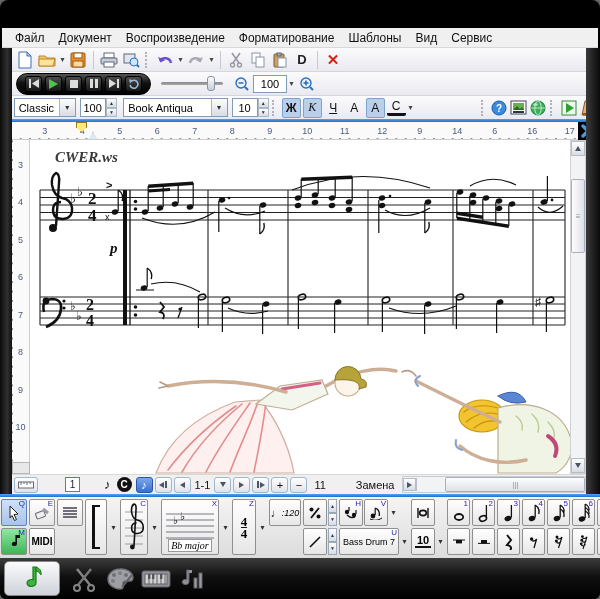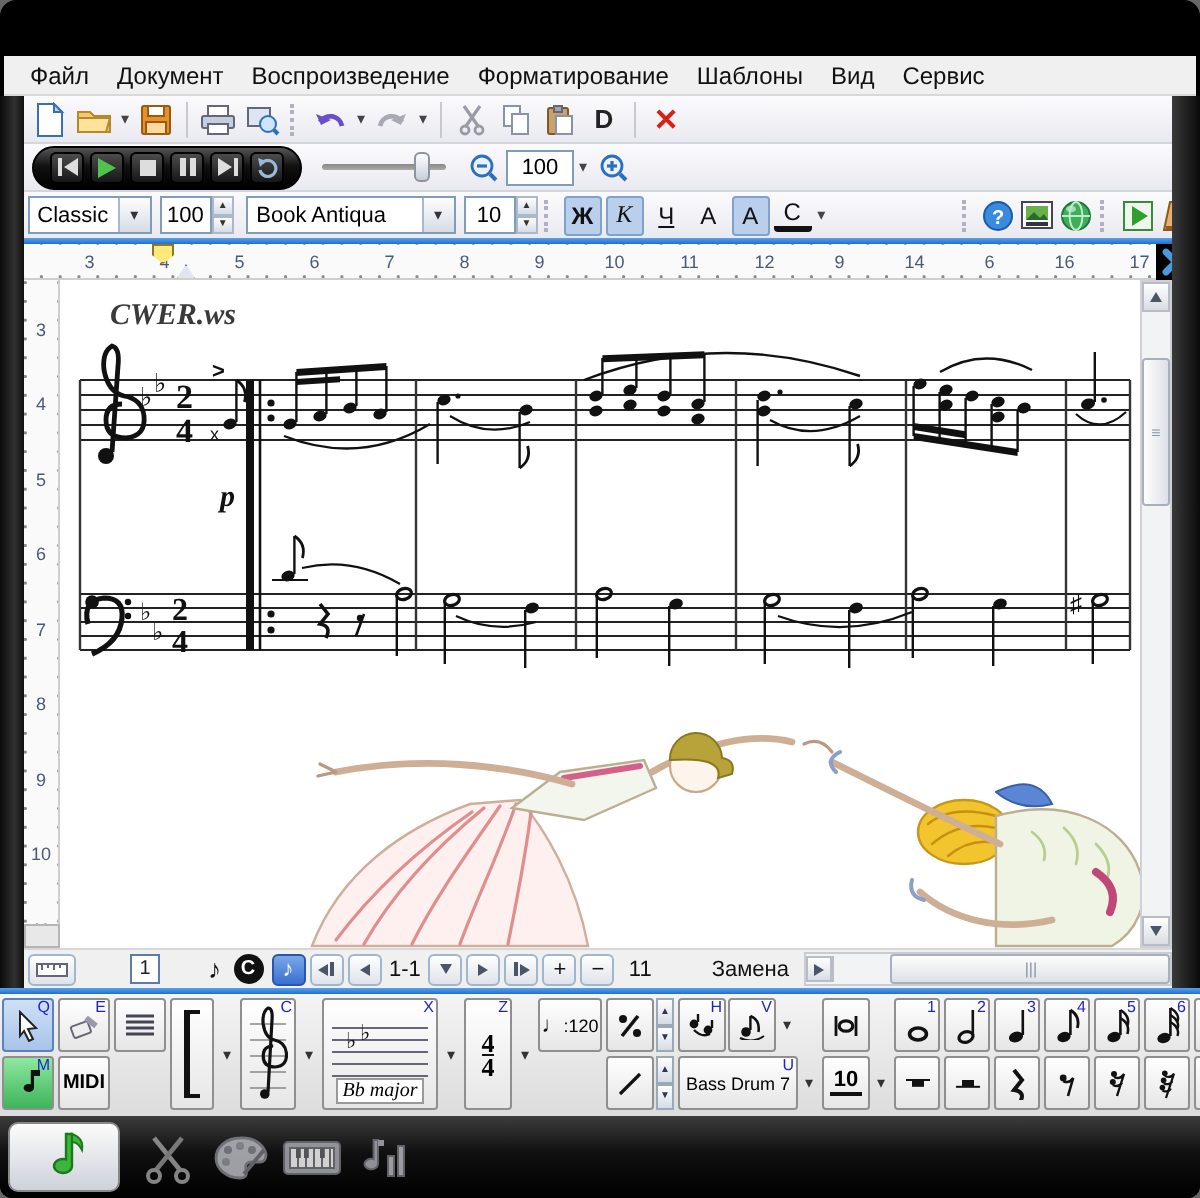--- a/index.html
+++ b/index.html
@@ -832,21 +832,21 @@
           <div>4</div>
           <div style="border-top:1px solid #111;">4</div>
         </div>
         <span class="hk">Z</span>
       </div>
       <span class="pcaret tall"></span>
     </div>
     <div class="pcol">
       <div class="pbtn2 tempobtn">
         <span class="tnote"></span>
-        <span style="font-size:9px;">:120</span>
+        <span style="font-size:9px;font-style:italic;">:120</span>
       </div>
     </div>
     <div class="pcol">
       <div style="display:flex;gap:1px;">
         <div class="pbtn2" style="width:24px;">
           <svg width="14" height="14" viewBox="0 0 14 14">
               <circle cx="3.5" cy="3.5" r="2" fill="#111"></circle>
               <circle cx="10.5" cy="10.5" r="2" fill="#111"></circle>
               <line x1="11" y1="2" x2="3" y2="12" stroke="#111" stroke-width="1.8"></line>
             </svg>

